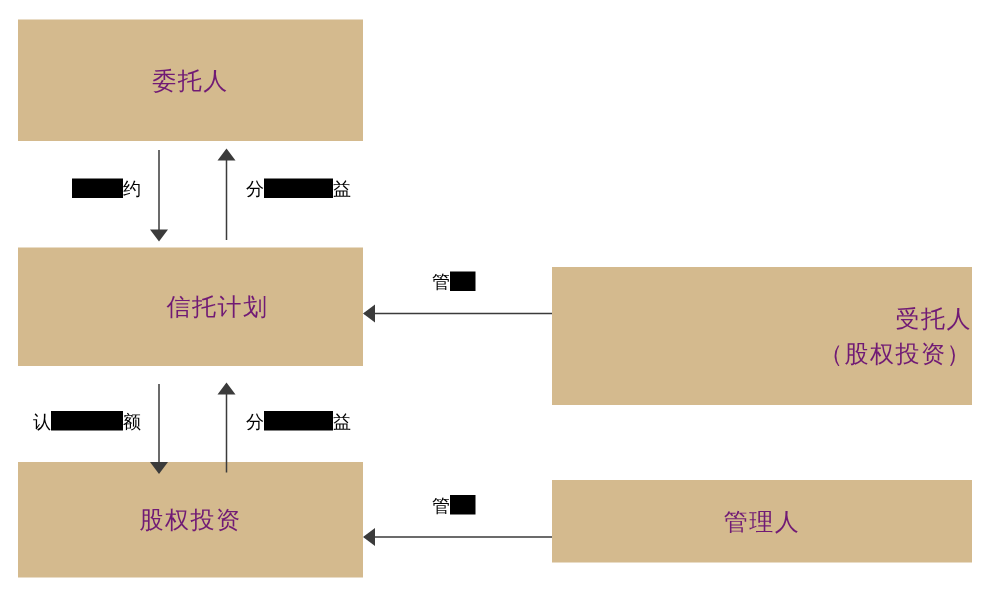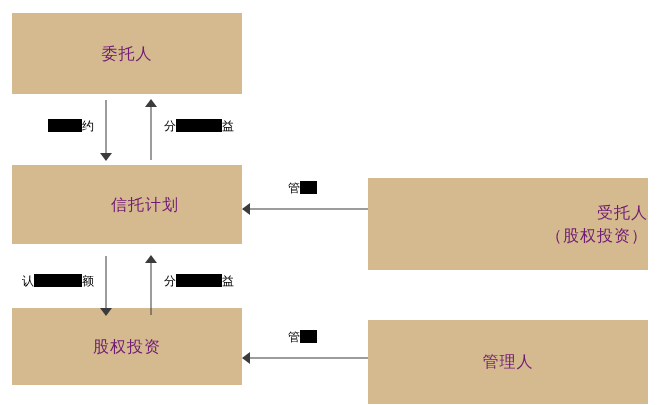--- a/index.html
+++ b/index.html
@@ -96,21 +96,21 @@
 
   <div class="node" id="node-trustee" style="left:368px;top:178px;width:280px;height:92px;background:#d4ba8e;align-items:flex-end;">
     <span class="line">受托人</span>
     <span class="line">（股权投资）</span>
   </div>
 
   <div class="node" id="node-equity-fund" style="left:12px;top:308px;width:230px;height:77px;background:#d4ba8e;">
     <span class="line">股权投资</span>
   </div>
 
-  <div class="node" id="node-manager" style="left:368px;top:320px;width:280px;height:84px;background:#d4ba8e;">
+  <div class="node" id="node-manager" style="left:368px;top:320px;width:280px;height:55px;background:#d4ba8e;">
     <span class="line">管理人</span>
   </div>
 
   <div class="vconn down" style="left:99px;top:100px;width:14px;height:60px;">
     <span class="shaft"></span>
     <span class="head"></span>
   </div>
 
   <div class="vconn up" style="left:144px;top:100px;width:14px;height:60px;">
     <span class="shaft"></span>

